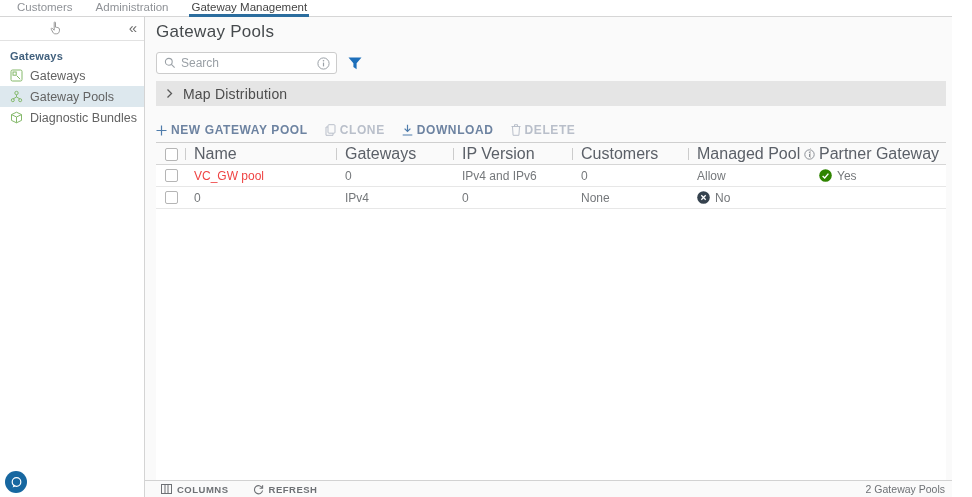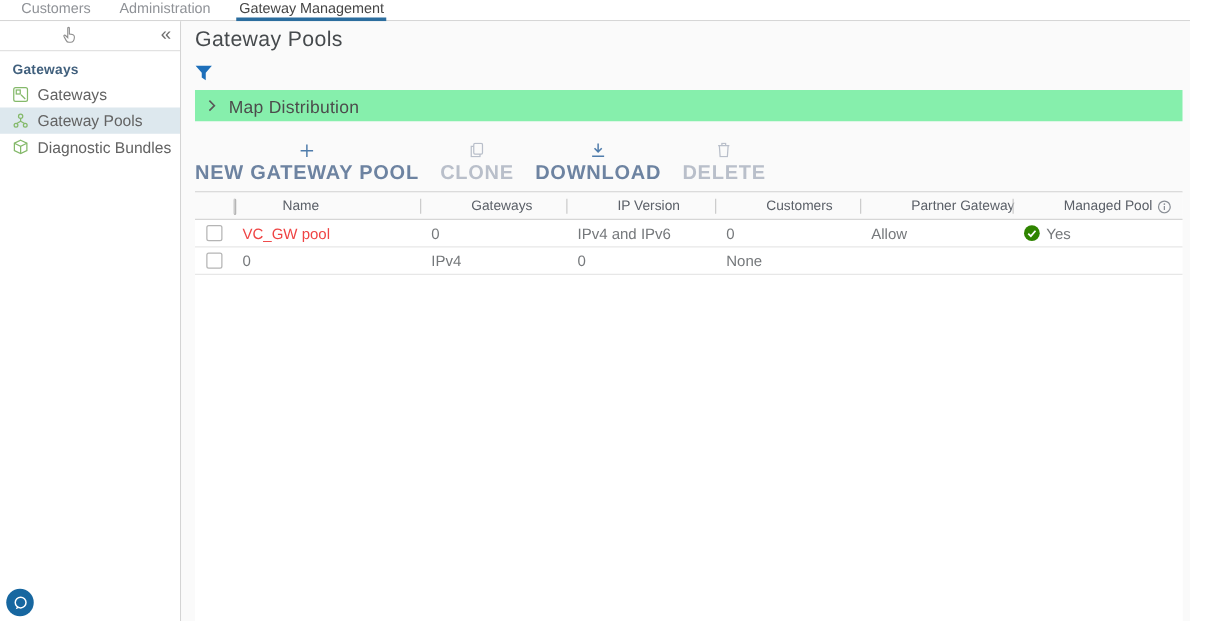--- a/index.html
+++ b/index.html
@@ -53,43 +53,43 @@
   .searchbox {
     width:181px; height:22px; background:#fff; border:1px solid #ccc;
     border-radius:3px; display:flex; align-items:center; padding:0 6px 0 7px; gap:5px;
   }
   .searchbox input {
     flex:1; border:none; outline:none; background:transparent; font-size:12px;
     color:#555; min-width:0; font-family:"Liberation Sans", sans-serif;
   }
   .searchbox input::placeholder { color:#9aa0a6; }
   .mapbar {
-    margin:7px 6px 0 11px; height:25px; background:#86efac; display:flex;
+    margin:7px 6px 0 11px; height:25px; background:#e5e5e5; display:flex;
     align-items:center; gap:9px; padding-left:9px; cursor:pointer;
   }
   .mapbar .label { font-size:14px; color:#4c4c4c; letter-spacing:.2px; }
   .toolbar { margin:17px 0 0 11px; display:flex; align-items:center; gap:17px; }
   .tbtn {
-    display:flex; align-items:center; gap:4px; font-size:16px; font-weight:bold;
-    letter-spacing:.6px; color:#6d83a1; cursor:pointer; white-space:nowrap;flex-direction:column;
+    display:flex; align-items:center; gap:4px; font-size:12px; font-weight:bold;
+    letter-spacing:.6px; color:#6d83a1; cursor:pointer; white-space:nowrap;
   }
   .tbtn.disabled { color:#b9bfca; cursor:default;text-align:center; }
   
   .datagrid {
     flex:1; margin:5px 6px 0 11px; background:#fff; border-top:1px solid #cfcfcf;
     display:flex; flex-direction:column; min-height:0;
   }
   .gridrow {
     display:grid; grid-template-columns:30px 151px 117px 119px 116px 122px auto;
     height:22px; align-items:center;
   }
   .gridrow.head { background:#fafafa; border-bottom:1px solid #d6d6d6; }
   .hcell {
-    position:relative; font-size:11px; color:#5b6068; padding-left:8px;
-    white-space:nowrap; display:flex; align-items:center; gap:4px; height:22px;margin-left:32px;
+    position:relative; font-size:16px; color:#5b6068; padding-left:8px;
+    white-space:nowrap; display:flex; align-items:center; gap:4px; height:22px;
   }
   .hcell:not(:last-child)::after {
     content:""; position:absolute; right:0; top:5px; width:1px; height:12px; background:#ccc;
   }
   .cell {
     font-size:12px; color:#75787b; padding-left:8px; white-space:nowrap;
     display:flex; align-items:center; gap:5px;
   }
   .data-row { border-bottom:1px solid #e7e7e7; }
   .cbx-cell { display:flex; justify-content:center; padding-left:0; }
@@ -169,20 +169,36 @@
           </span>
           <span>Diagnostic Bundles</span>
         </div>
       </nav>
     </aside>
 
     <main class="content">
       <h1 class="page-title">Gateway Pools</h1>
 
       <div class="searchrow">
+        <div class="searchbox">
+          <span style="display:flex;">
+            <svg width="12" height="12" viewBox="0 0 12 12">
+              <circle cx="4.8" cy="4.8" r="3.4" fill="none" stroke="#9aa0a6" stroke-width="1.1"></circle>
+              <path d="M7.4 7.4 L10.6 10.6" stroke="#9aa0a6" stroke-width="1.1"></path>
+            </svg>
+          </span>
+          <input type="text" placeholder="Search" style="">
+          <span style="display:flex;">
+            <svg width="13" height="13" viewBox="0 0 13 13">
+              <circle cx="6.5" cy="6.5" r="5.6" fill="none" stroke="#9aa0a6"></circle>
+              <path d="M6.5 5.6 L6.5 9.4" stroke="#9aa0a6" stroke-width="1.2"></path>
+              <circle cx="6.5" cy="3.8" r="0.8" fill="#9aa0a6"></circle>
+            </svg>
+          </span>
+        </div>
         <span style="display:flex;cursor:pointer;">
           <svg width="14" height="13" viewBox="0 0 14 13">
             <path d="M0.5 0.5 L13.5 0.5 L8.6 6.2 L8.6 12.2 L5.4 10 L5.4 6.2 Z" fill="#1d6fba"></path>
           </svg>
         </span>
       </div>
 
       <div class="mapbar">
         <span style="display:flex;">
           <svg width="9" height="13" viewBox="0 0 9 13">
@@ -238,34 +254,34 @@
               <span>Name</span>
             </div>
           <div class="hcell">
               <span>Gateways</span>
             </div>
           <div class="hcell">
               <span>IP Version</span>
             </div>
           <div class="hcell">
               <span>Customers</span>
-            </div>
-          <div class="hcell">
-              <span>Partner Gateway</span>
             </div>
           <div class="hcell">
             <span>Managed Pool</span>
             <span style="display:flex;">
               <svg width="11" height="11" viewBox="0 0 11 11">
                 <circle cx="5.5" cy="5.5" r="4.7" fill="none" stroke="#8b9097"></circle>
                 <path d="M5.5 4.8 L5.5 8" stroke="#8b9097"></path>
                 <circle cx="5.5" cy="3.2" r="0.7" fill="#8b9097"></circle>
               </svg>
             </span>
           </div>
+          <div class="hcell">
+              <span>Partner Gateway</span>
+            </div>
         </div>
 
         <div class="gridrow data-row">
           <div class="cell cbx-cell">
               <span class="cbx"></span>
             </div>
           <div class="cell">
               <span class="link">VC_GW pool</span>
             </div>
           <div class="cell">0</div>
@@ -284,25 +300,55 @@
         </div>
 
         <div class="gridrow data-row">
           <div class="cell cbx-cell">
               <span class="cbx"></span>
             </div>
           <div class="cell">0</div>
           <div class="cell">IPv4</div>
           <div class="cell">0</div>
           <div class="cell">None</div>
+          <div class="cell">
+            <span style="display:flex;">
+              <svg width="13" height="13" viewBox="0 0 13 13">
+                <circle cx="6.5" cy="6.5" r="6.3" fill="#35424e"></circle>
+                <path d="M4.3 4.3 L8.7 8.7 M8.7 4.3 L4.3 8.7" stroke="#fff" stroke-width="1.3"></path>
+              </svg>
+            </span>
+            <span>No</span>
+          </div>
         </div>
 
         <div class="grid-filler"></div>
       </div>
 
+      <footer class="gridfooter">
+        <div class="fbtn">
+          <span style="display:flex;">
+            <svg width="11" height="10" viewBox="0 0 11 10">
+              <rect x="0.5" y="0.5" width="10" height="9" fill="none" stroke="#6e7175"></rect>
+              <path d="M4 0.5 L4 9.5 M7 0.5 L7 9.5" stroke="#6e7175"></path>
+            </svg>
+          </span>
+          <span>COLUMNS</span>
+        </div>
+        <div class="fbtn">
+          <span style="display:flex;">
+            <svg width="11" height="11" viewBox="0 0 11 11">
+              <path d="M9.3 4 A4.1 4.1 0 1 0 9.6 6.5" fill="none" stroke="#6e7175" stroke-width="1.1"></path>
+              <path d="M9.6 1.2 L9.6 4.2 L6.6 4.2" fill="none" stroke="#6e7175" stroke-width="1.1"></path>
+            </svg>
+          </span>
+          <span>REFRESH</span>
+        </div>
+        <div class="fcount">2 Gateway Pools</div>
+      </footer>
     </main>
   </div>
 
   <div class="feedback">
     <span style="display:flex;">
       <svg width="13" height="13" viewBox="0 0 13 13">
         <circle cx="6.5" cy="6" r="4.3" fill="none" stroke="#fff" stroke-width="1.2"></circle>
         <path d="M3.6 9.2 L2.6 11.4 L5.6 10.2 Z" fill="#fff"></path>
       </svg>
     </span>

